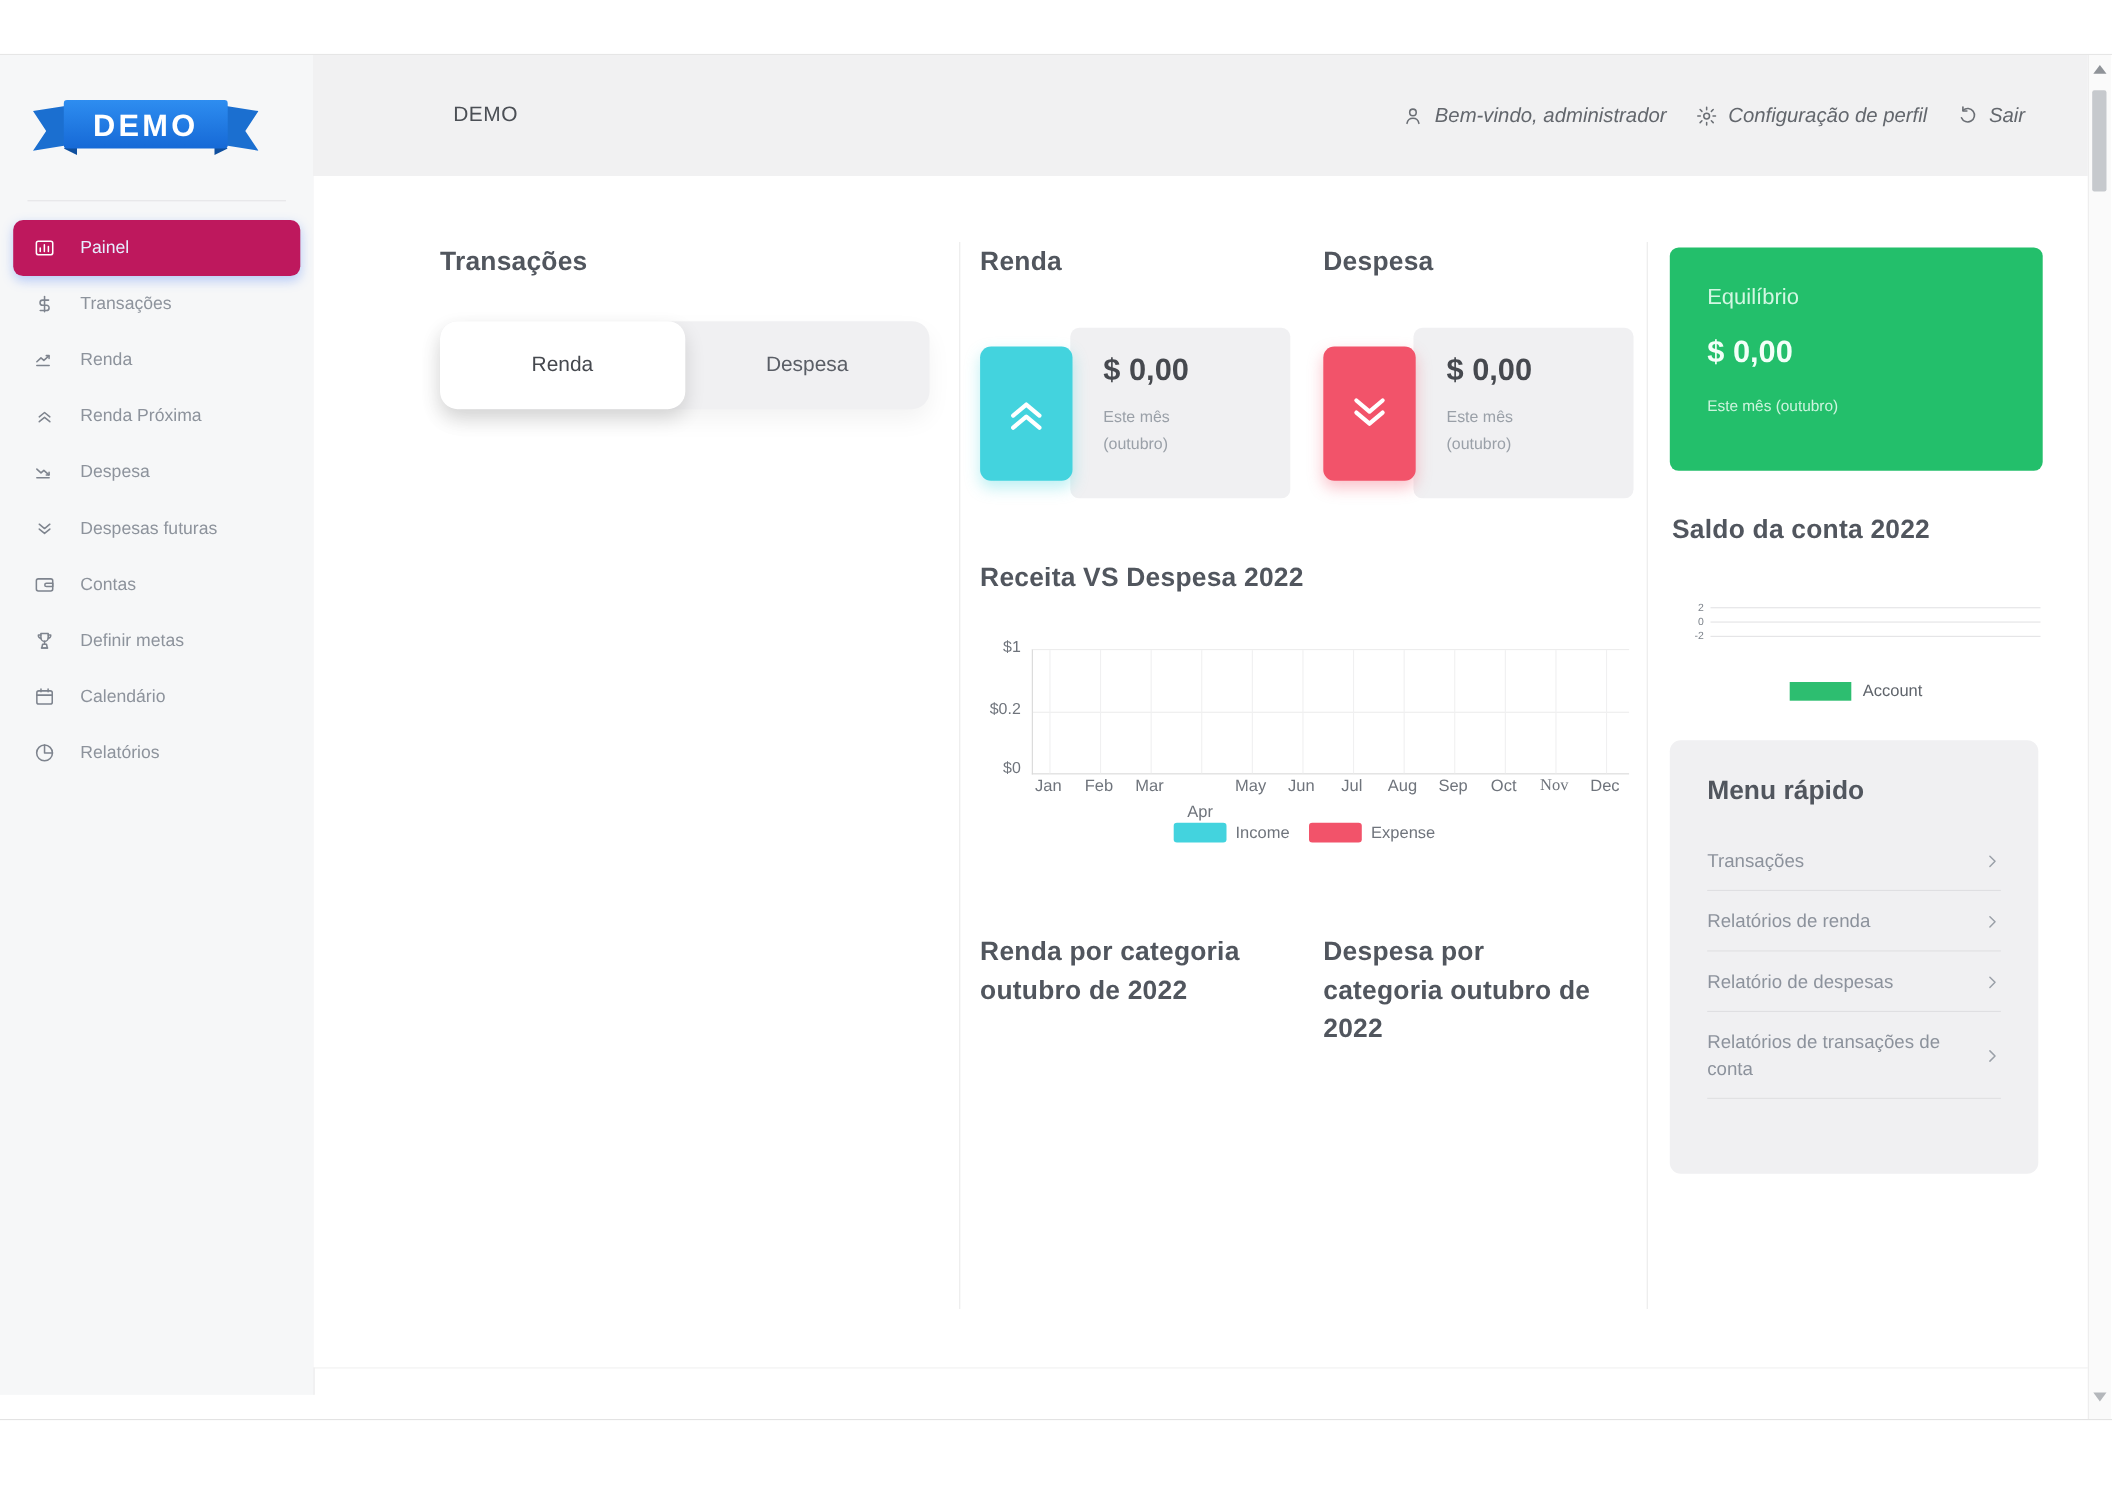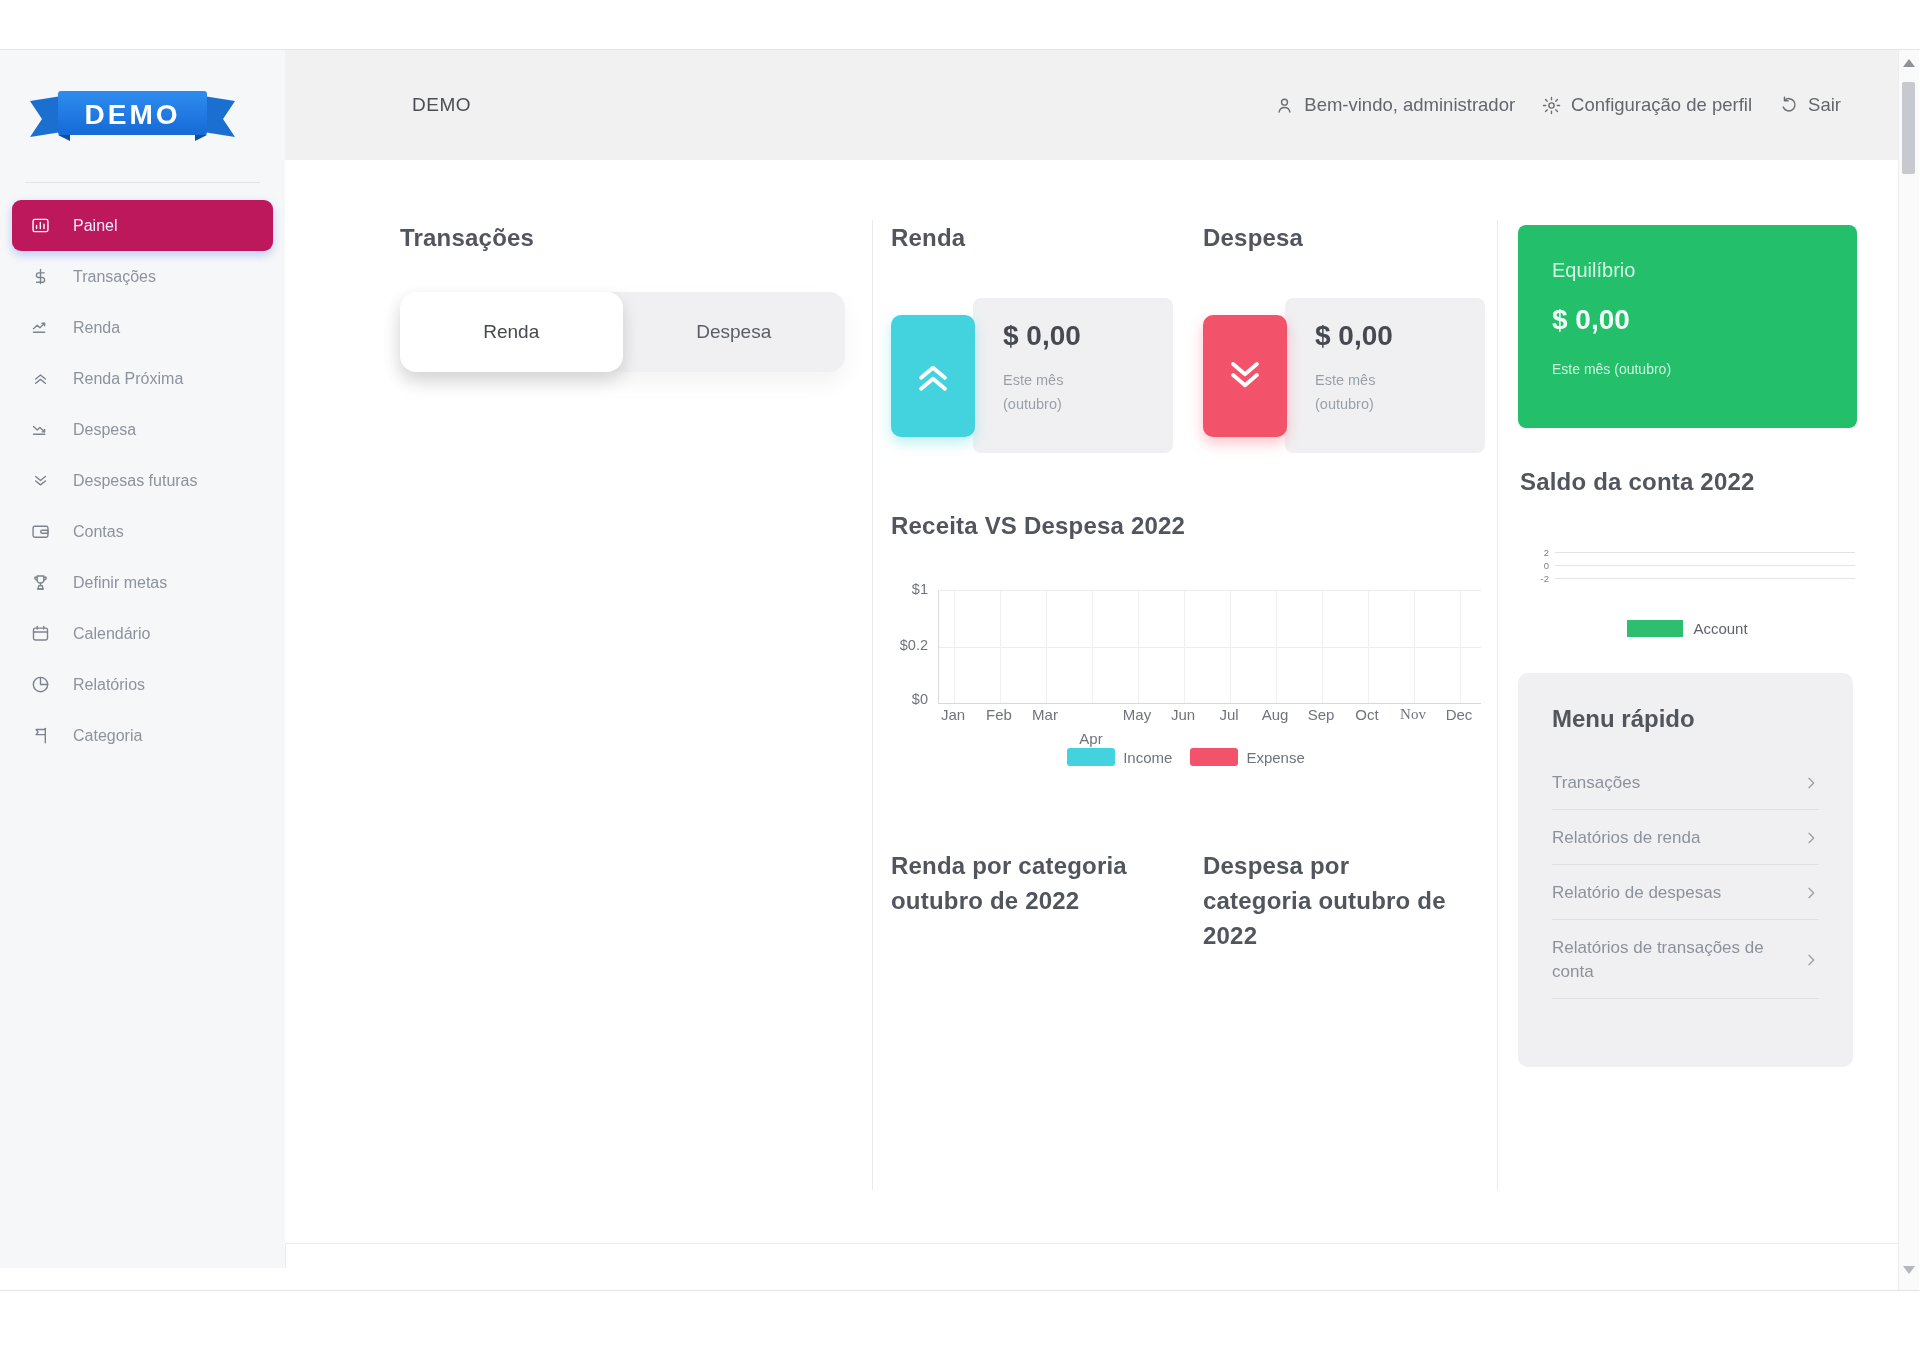--- a/index.html
+++ b/index.html
@@ -22,21 +22,21 @@
   .nav-item svg{width:21px;height:21px;color:#7e848e;flex:0 0 auto;}
   .nav-item.active{background:#be185d;color:#e7edff;box-shadow:0 4px 10px rgba(74,125,246,.35);}
   .nav-item.active svg{color:#ffffff;}
 
   
   #topbar{left:285px;top:50px;width:1613px;height:110px;background:#f1f1f2;}
   #topbar-title{left:127px;top:0;height:110px;display:flex;align-items:center;
                 font-size:19px;color:#4b4f55;letter-spacing:.5px;}
   #topbar-right{right:57px;top:0;height:110px;display:flex;align-items:center;gap:26px;
                 font-size:18.5px;color:#63676d;}
-  .tb-group{display:flex;align-items:center;gap:9px;cursor:pointer;}
+  .tb-group{display:flex;align-items:center;gap:9px;cursor:pointer;font-style:italic;}
   .tb-group svg{width:21px;height:21px;color:#6b6f75;}
 
   
   #content{left:285px;top:160px;width:1613px;height:1083px;background:#ffffff;}
   .vdivider{width:0;border-left:1px solid #eaeaea;}
   .h1{font-size:24px;font-weight:700;color:#51565e;letter-spacing:.2px;}
 
   
   #tabgroup{left:115px;top:132px;width:445px;height:80px;background:#f0f0f2;border-radius:16px;
             display:flex;box-shadow:0 10px 22px rgba(0,0,0,.05);}
@@ -184,27 +184,20 @@
           <path d="M8.3 3.8v3M15.7 3.8v3"></path>
         </svg>
         <span class="nav-label">Calendário</span>
       </div>
       <div class="nav-item">
         <svg viewBox="0 0 24 24" fill="none" stroke="currentColor" stroke-width="1.6" stroke-linecap="round" stroke-linejoin="round">
           <circle cx="12" cy="12" r="8.2"></circle>
           <path d="M12 3.8V12h8.2"></path>
         </svg>
         <span class="nav-label">Relatórios</span>
-      </div>
-      <div class="nav-item">
-        <svg viewBox="0 0 24 24" fill="none" stroke="currentColor" stroke-width="1.6" stroke-linecap="round" stroke-linejoin="round">
-          <path d="M17.5 3.8v16.4"></path>
-          <path d="M17.5 5.2H7l2.3 2.9L7 11h10.5"></path>
-        </svg>
-        <span class="nav-label">Categoria</span>
       </div>
     </div>
 </div>
 
 <div class="abs" id="topbar">
   <div class="abs" id="topbar-title">DEMO</div>
   <div class="abs" id="topbar-right">
     <div class="tb-group">
       <svg viewBox="0 0 24 24" fill="none" stroke="currentColor" stroke-width="1.6" stroke-linecap="round" stroke-linejoin="round">
         <circle cx="12" cy="8.2" r="3.4"></circle>

